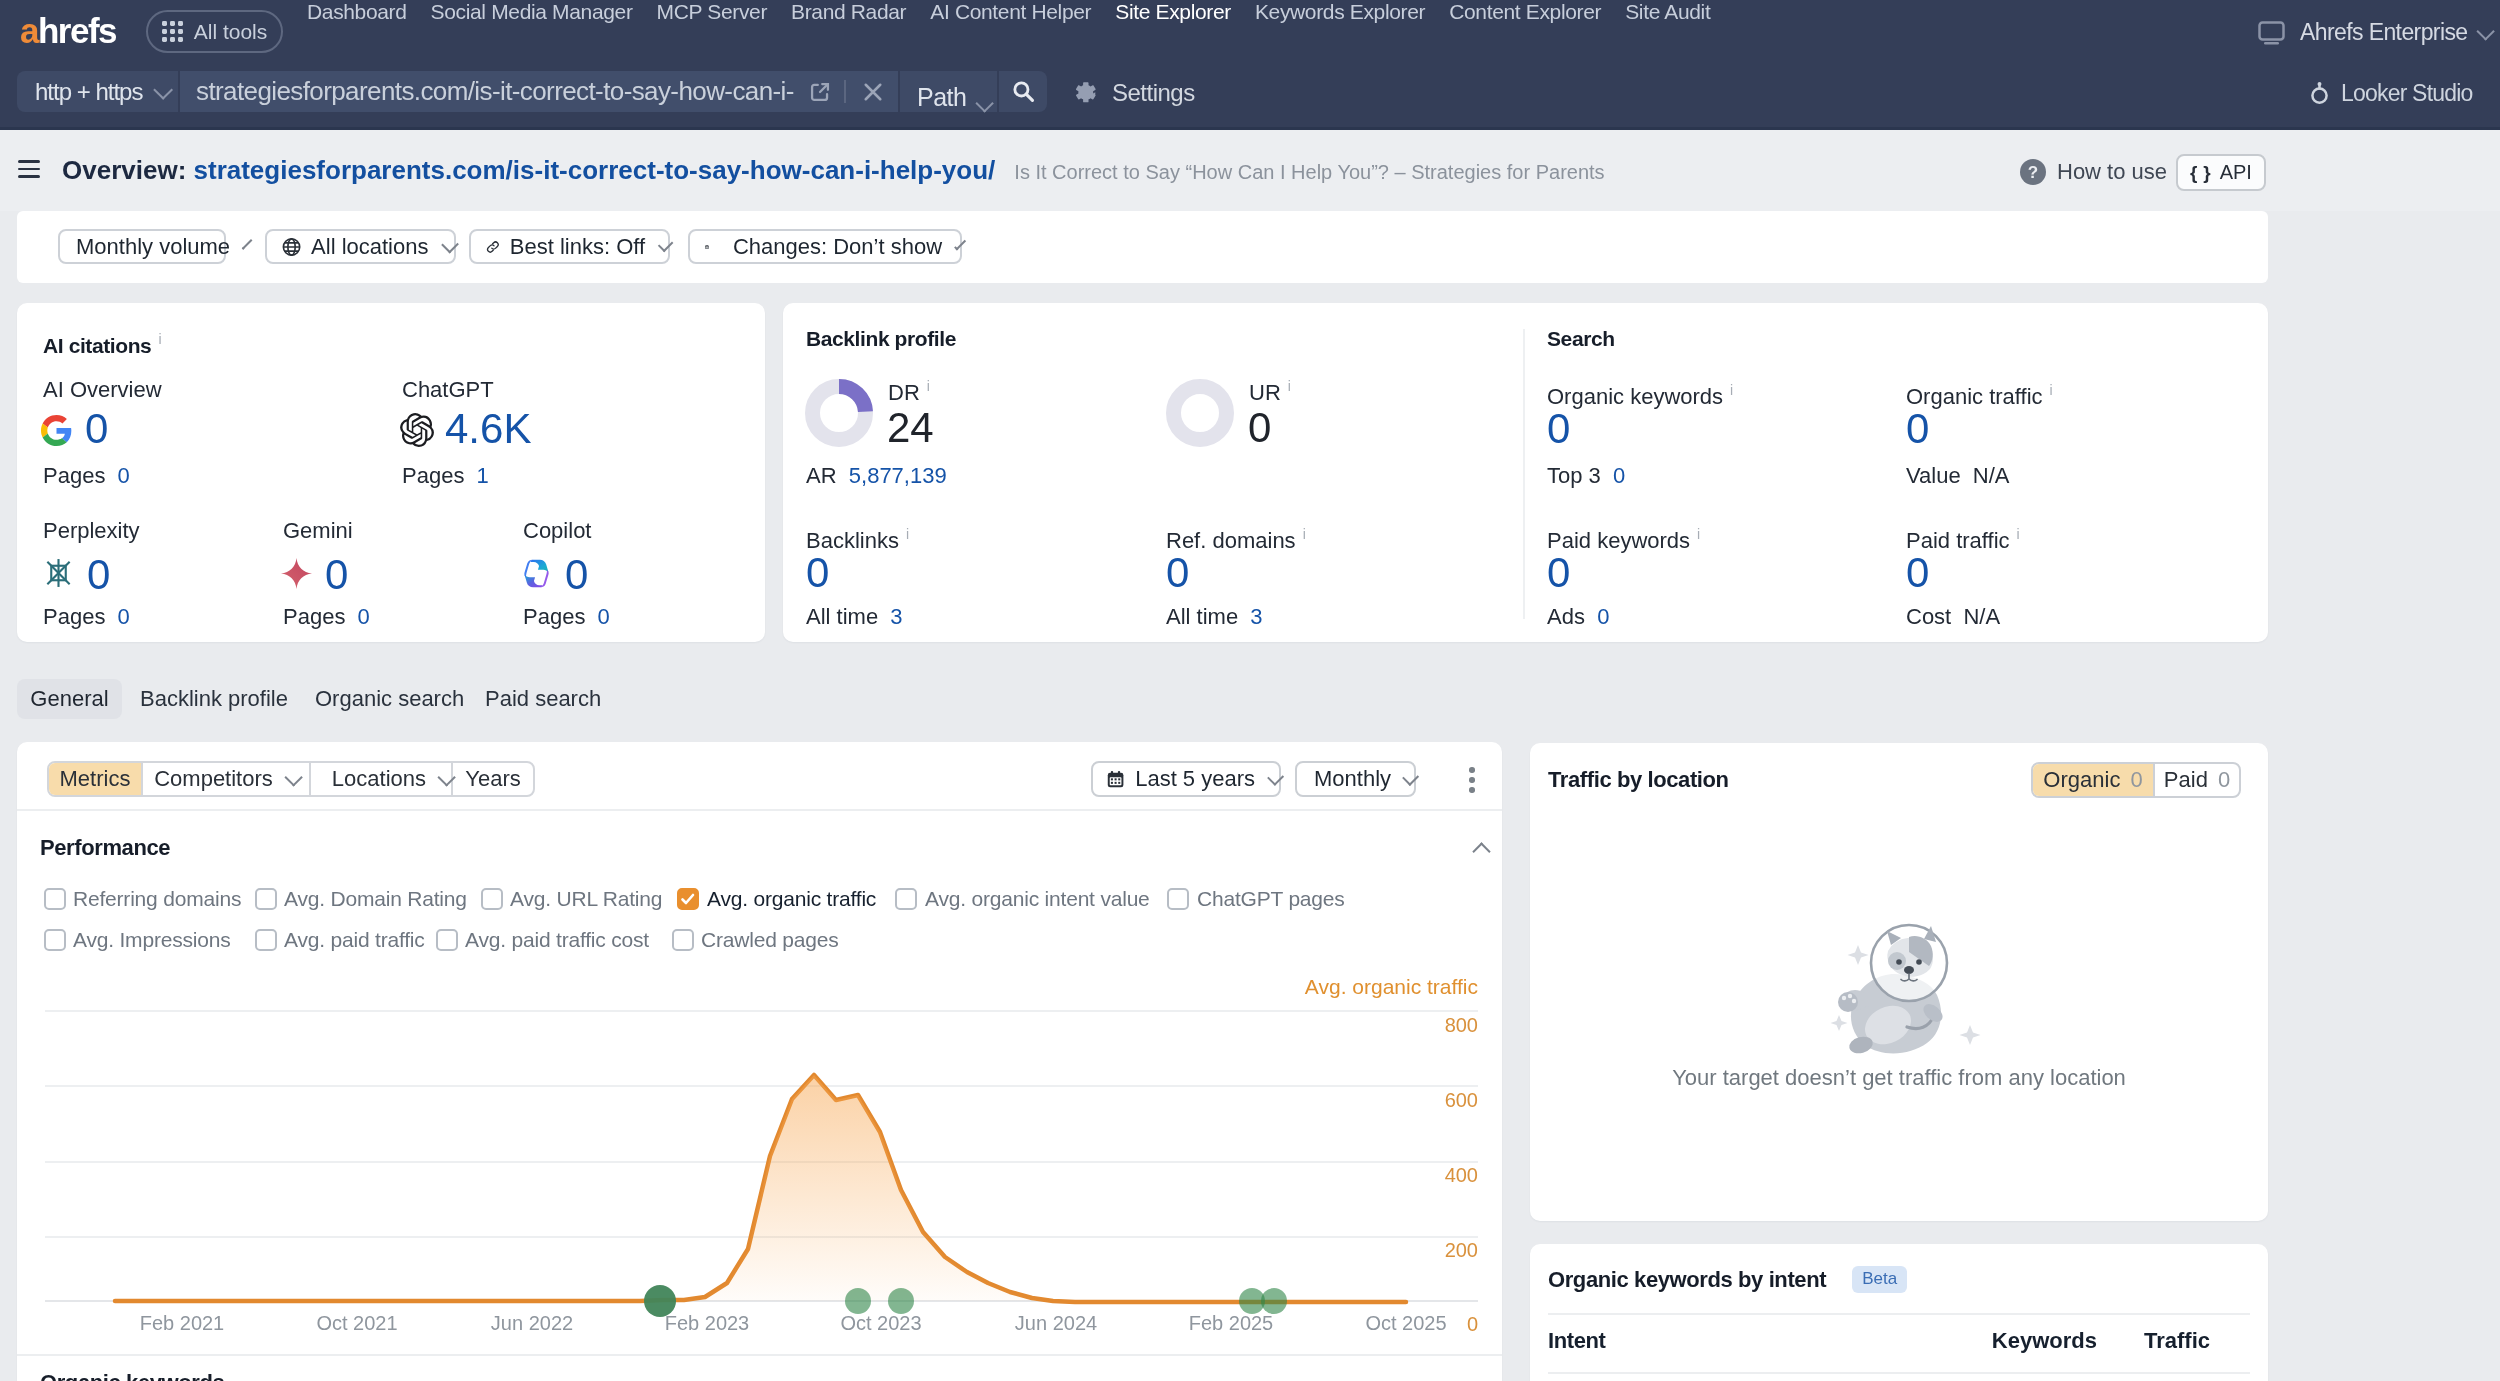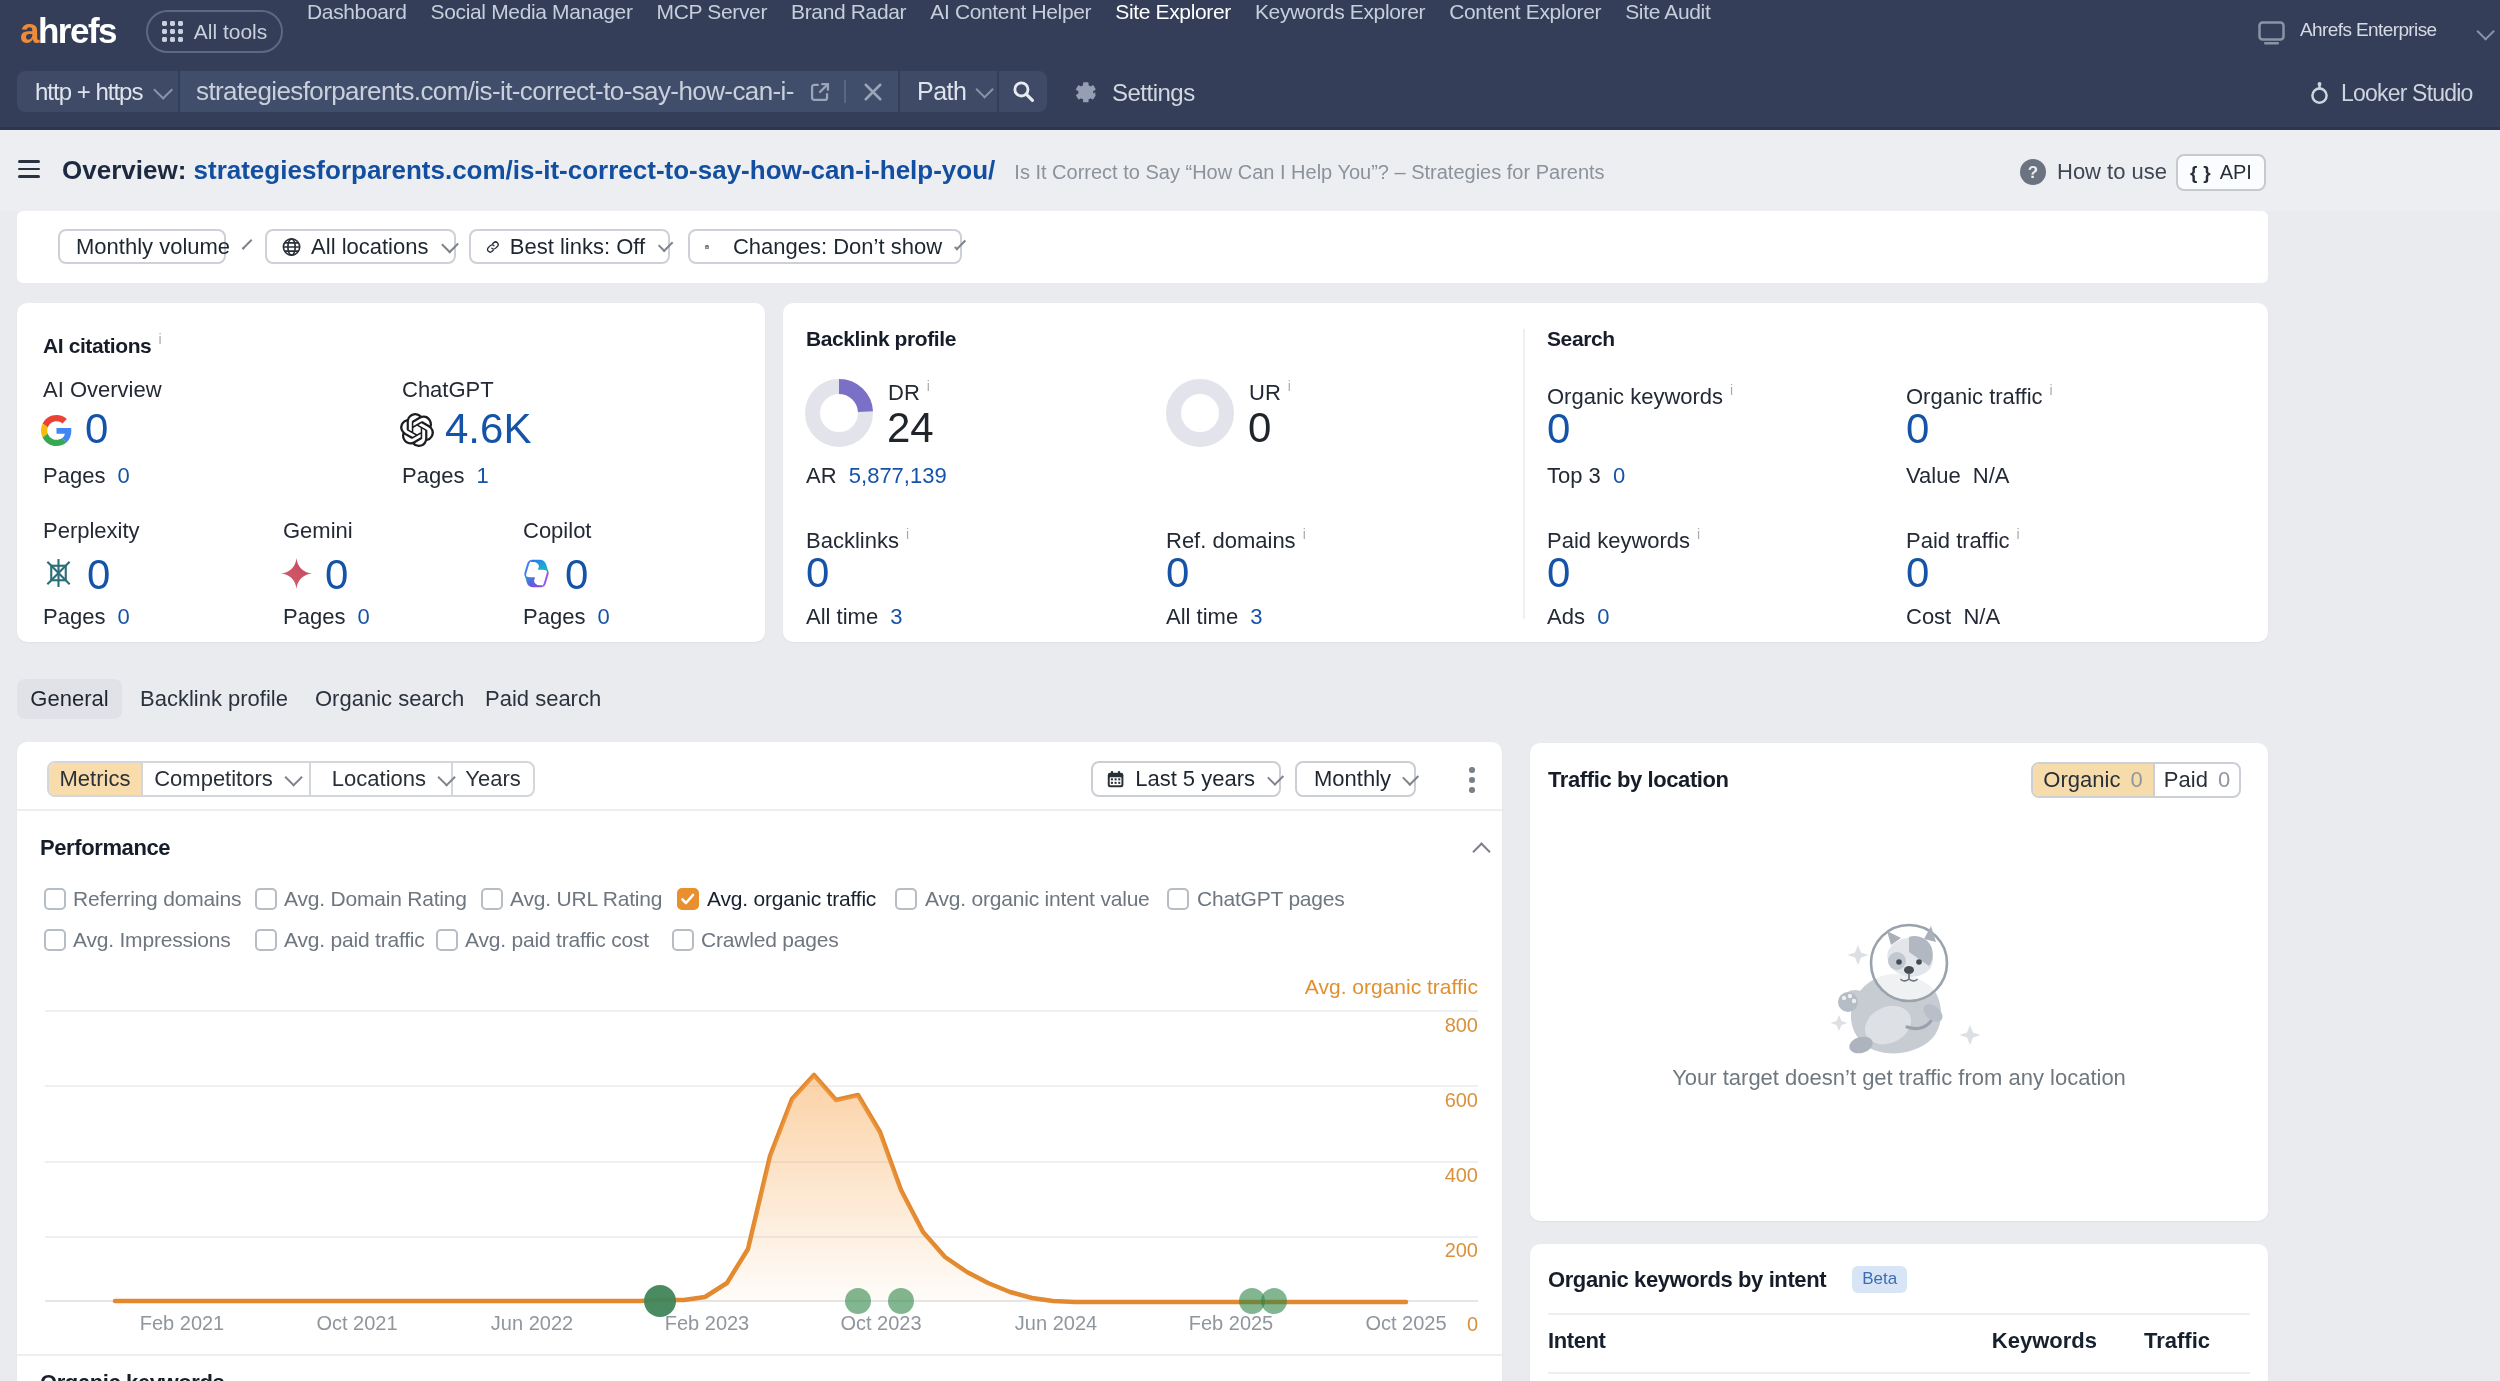--- a/index.html
+++ b/index.html
@@ -46,21 +46,21 @@
     <span class="navlink">AI Content Helper</span>
     <span class="navlink" style="color:#fff">Site Explorer</span>
     <span class="navlink">Keywords Explorer</span>
     <span class="navlink">Content Explorer</span>
     <span class="navlink">Site Audit</span>
   </div>
   <svg class="abs" style="left:2258px;top:21px" width="27" height="24" viewBox="0 0 27 24">
       <rect x="1.5" y="1.5" width="24" height="17" rx="3" fill="none" stroke="#8b93a7" stroke-width="2.5"></rect>
       <rect x="6" y="21" width="15" height="2.5" rx="1.2" fill="#8b93a7"></rect>
     </svg>
-  <div class="abs" style="left:2300px;top:19px;color:#d6dae3;font-size:19px;letter-spacing:-.6px;white-space:nowrap">Ahrefs Enterprise</div>
+  <div class="abs" style="left:2300px;top:19px;color:#d6dae3;font-size:23px;letter-spacing:-.6px;white-space:nowrap">Ahrefs Enterprise</div>
   <span class="chev abs" style="left:2463px;top:27px;border-color:#8b93a7"></span>
 
   <div class="abs" style="left:17px;top:71px;width:161px;height:41px;background:#3e4a66;border-radius:8px 0 0 8px;display:flex;align-items:center">
     <span style="color:#dfe4ec;font-size:24px;letter-spacing:-1px;margin-left:18px;white-space:nowrap">http + https</span>
     <span class="chev" style="border-color:#8a93a8;margin-left:12px;width:12px;height:12px"></span>
   </div>
   <div class="abs" style="left:180px;top:71px;width:718px;height:41px;background:#414e6b;display:flex;align-items:center">
     <span style="color:#c9d0db;font-size:26px;letter-spacing:-.6px;margin-left:16px;white-space:nowrap;overflow:hidden;display:block;width:599px">strategiesforparents.com/is-it-correct-to-say-how-can-i-help-you</span>
     <svg class="abs" style="left:629px;top:10px" width="22" height="22" viewBox="0 0 25 25">
         <g fill="none" stroke="#9ca5b8" stroke-width="2.6" stroke-linecap="round">
@@ -69,21 +69,21 @@
           <path d="M21 4l-8.5 8.5"></path>
         </g>
       </svg>
     <div class="abs" style="left:664px;top:9px;width:2px;height:23px;background:#5b6680"></div>
     <svg class="abs" style="left:683px;top:11px" width="20" height="20" viewBox="0 0 22 22">
         <g stroke="#9ca5b8" stroke-width="2.8" stroke-linecap="round">
           <path d="M3 3l16 16M19 3L3 19"></path>
         </g>
       </svg>
   </div>
-  <div class="abs" style="left:900px;top:71px;width:97px;height:41px;background:#3e4a66;display:flex;align-items:center">
+  <div class="abs" style="left:900px;top:71px;width:97px;height:41px;background:#3e4a66;display:flex;align-items:flex-end">
     <span style="color:#dfe4ec;font-size:25px;letter-spacing:-.5px;margin-left:17px">Path</span>
     <span class="chev" style="border-color:#8a93a8;margin-left:10px"></span>
   </div>
   <div class="abs" style="left:999px;top:71px;width:48px;height:41px;background:#3e4a66;border-radius:0 8px 8px 0;display:flex;align-items:center;justify-content:center">
     <svg width="25" height="25" viewBox="0 0 24 24">
         <circle cx="10" cy="10" r="6.3" fill="none" stroke="#e8ebf1" stroke-width="2.7"></circle>
         <path d="M14.8 14.8l5.8 5.8" stroke="#e8ebf1" stroke-width="3" stroke-linecap="round"></path>
       </svg>
   </div>
   <svg class="abs" style="left:1073px;top:80px" width="25" height="25" viewBox="0 0 24 24">

